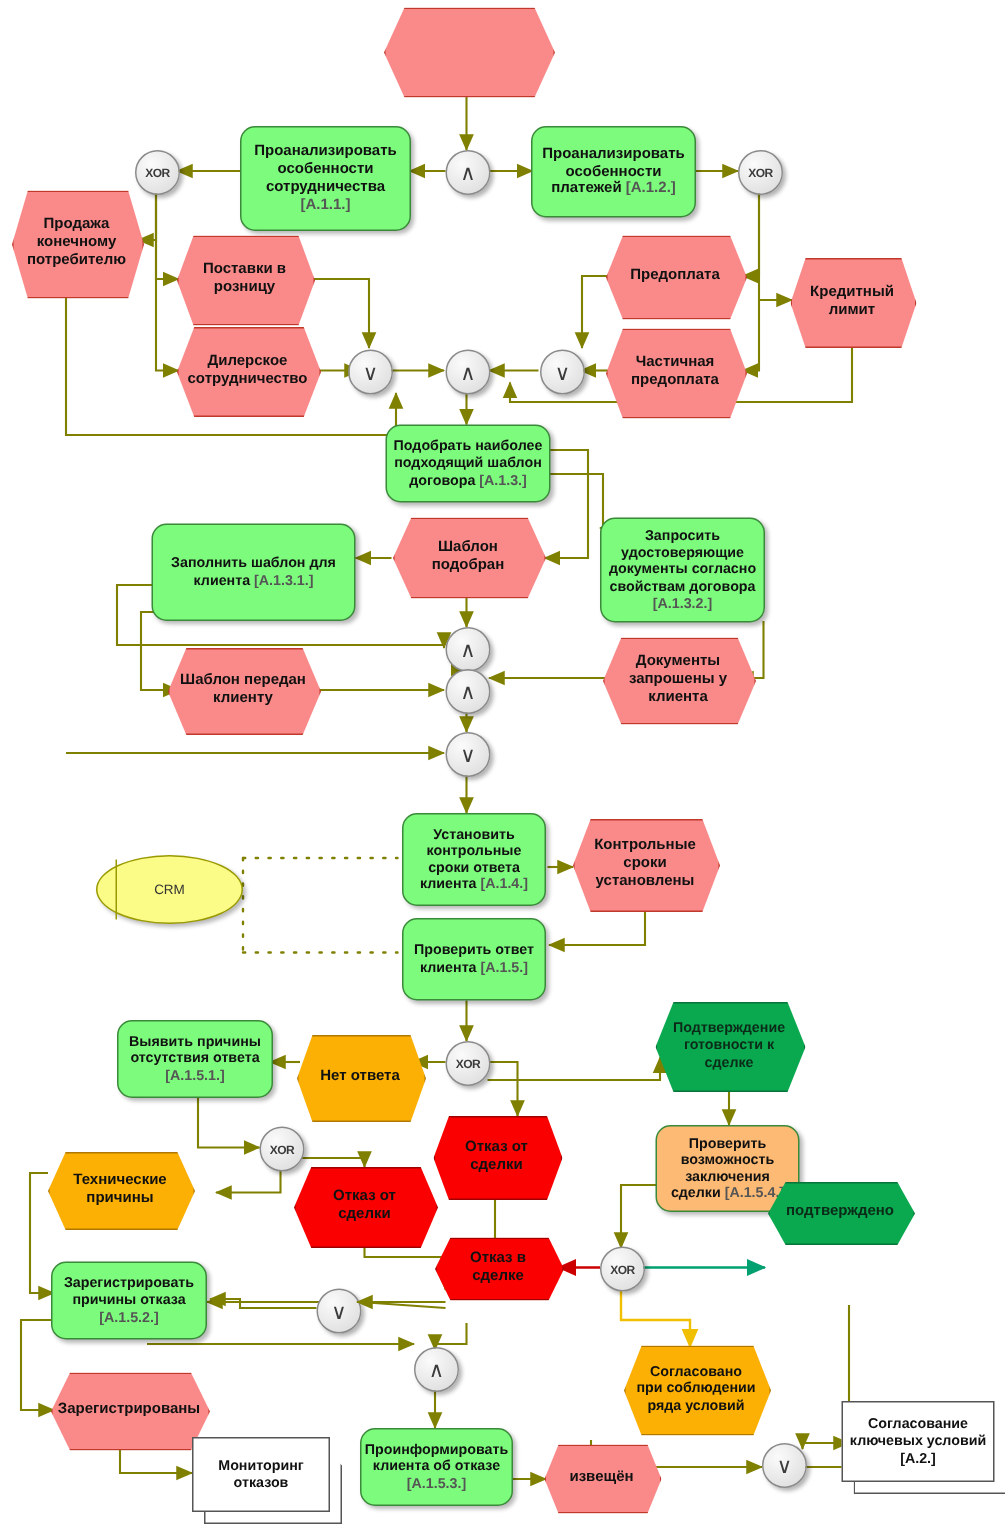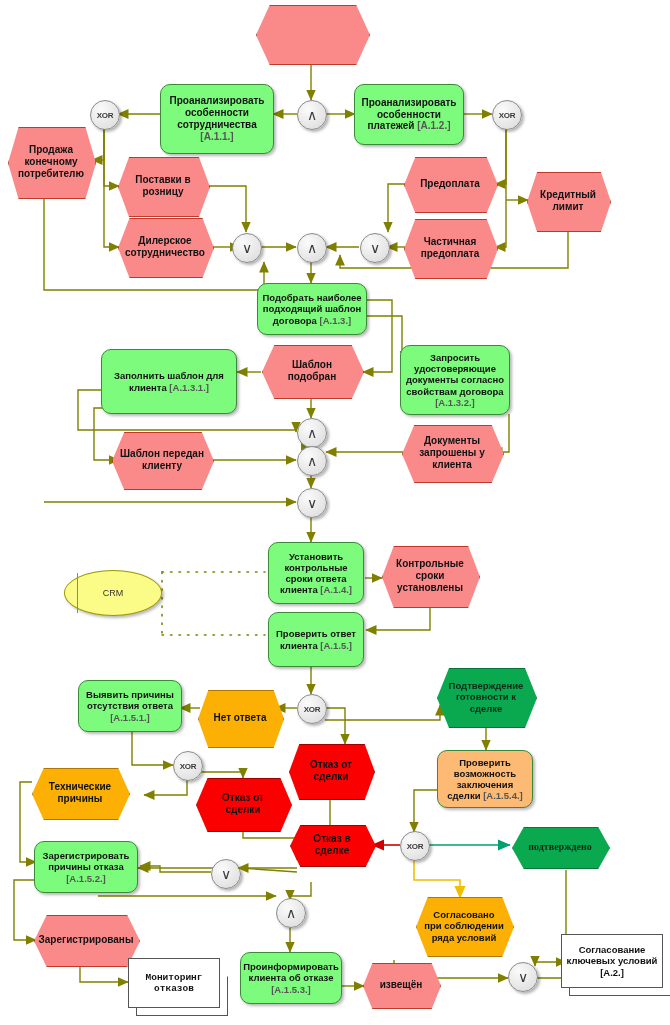--- a/index.html
+++ b/index.html
@@ -331,40 +331,40 @@
   <div class="ev red" style="left:196px;top:778px;width:94px;height:52px;font-size:10px;">
     <div class="hx"></div>
     <div class="tx">Отказ от сделки</div>
   </div>
 
   <div class="ev red" style="left:290px;top:825px;width:84px;height:40px;font-size:10px;">
     <div class="hx"></div>
     <div class="tx">Отказ в сделке</div>
   </div>
 
-  <div class="ev dgreen" style="left:512px;top:827px;width:96px;height:40px;font-size:10px;font-family:Liberation Serif, serif;">
+  <div class="ev dgreen" style="left:512px;top:788px;width:96px;height:40px;font-size:10px;">
     <div class="hx"></div>
     <div class="tx">подтверждено</div>
   </div>
 
   <div class="ev orange" style="left:416px;top:897px;width:96px;height:58px;font-size:9.5px;">
     <div class="hx"></div>
     <div class="tx">Согласовано при соблюдении ряда условий</div>
   </div>
 
   <div class="node fn green" style="left:34px;top:841px;width:104px;height:52px;font-size:9.5px;">
     <div class="lbl"><span>Зарегистрировать причины отказа</span> <span class="code">[A.1.5.2.]</span></div>
   </div>
 
   <div class="ev pink" style="left:34px;top:915px;width:104px;height:50px;font-size:10px;">
     <div class="hx"></div>
     <div class="tx">Зарегистрированы</div>
   </div>
 
-  <div class="pif" style="left:128px;top:958px;width:90px;height:48px;font-family:Liberation Mono, monospace;">
+  <div class="pif" style="left:128px;top:958px;width:90px;height:48px;">
     <div class="b2"></div>
     <div class="b1">
       <div class="tx">Мониторинг отказов</div>
     </div>
   </div>
 
   <div class="node fn green" style="left:240px;top:952px;width:102px;height:52px;font-size:9.5px;">
     <div class="lbl"><span>Проинформировать клиента об отказе</span> <span class="code">[A.1.5.3.]</span></div>
   </div>
 

